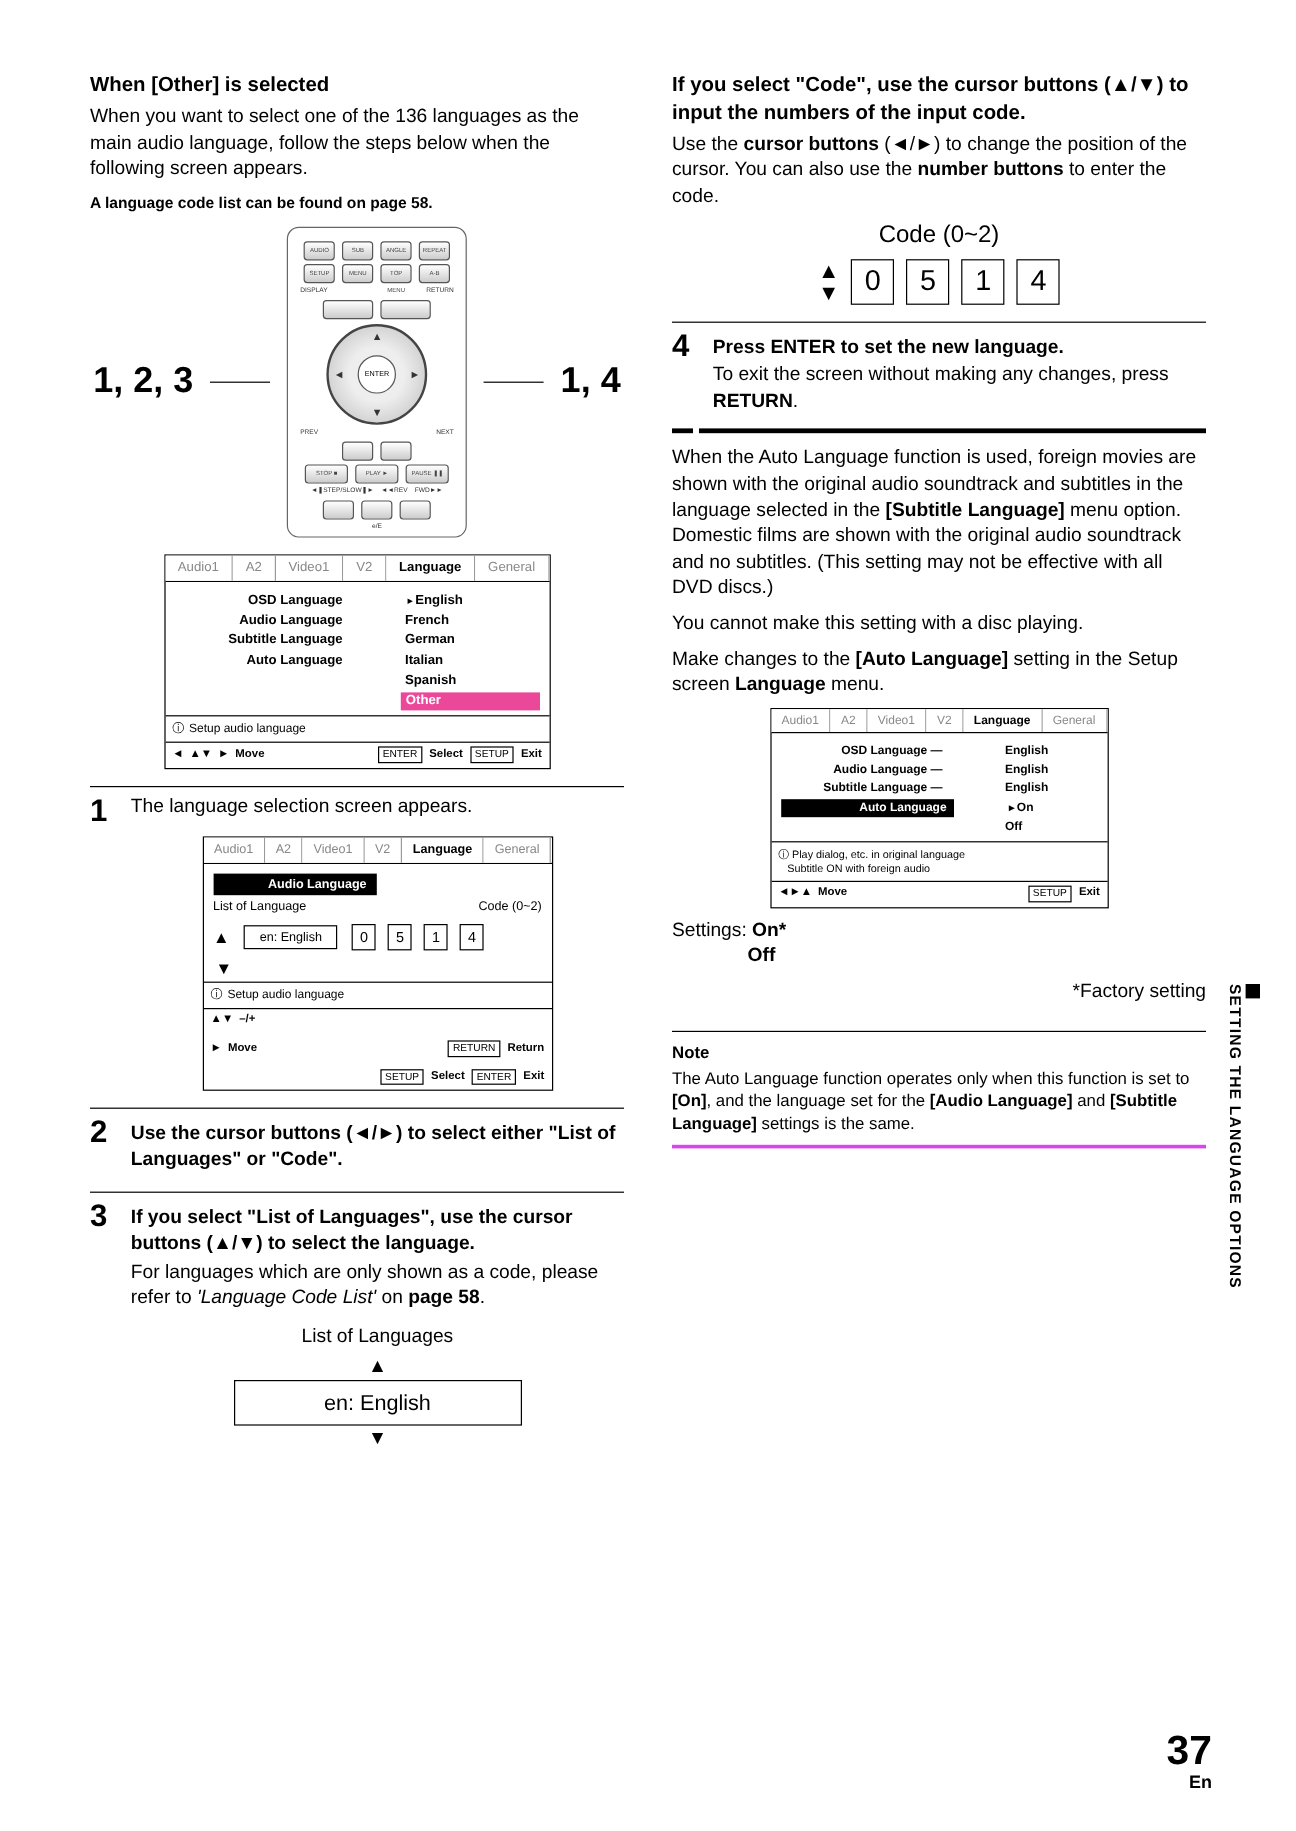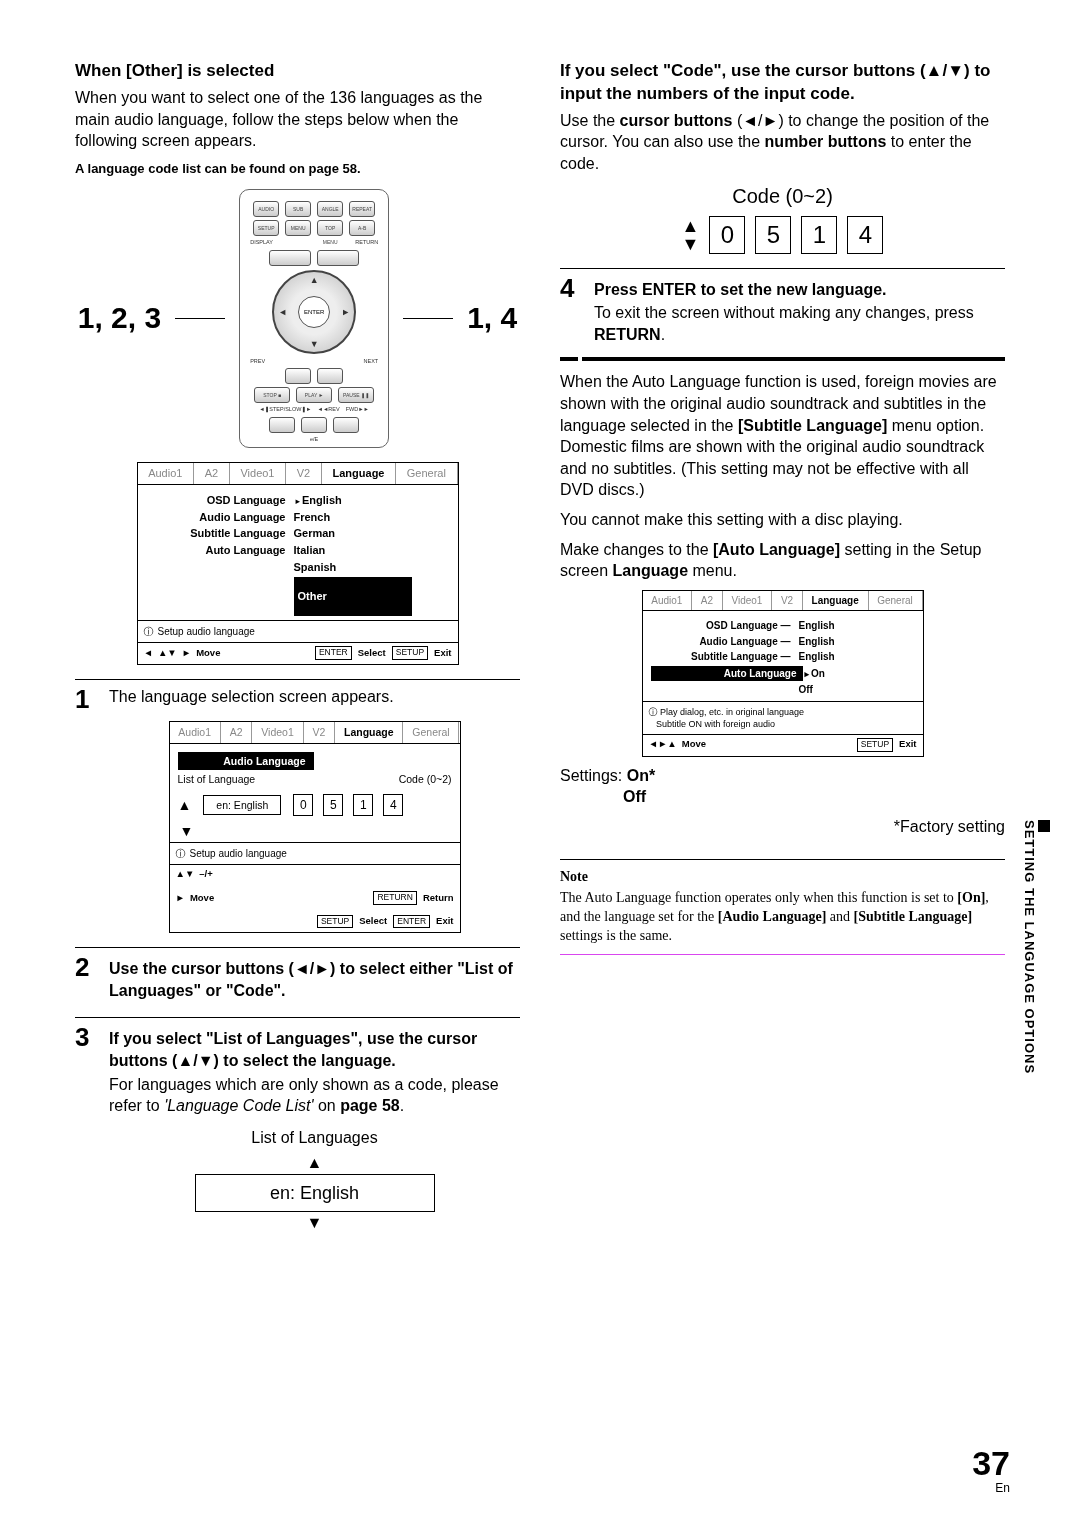--- a/index.html
+++ b/index.html
@@ -90,24 +90,24 @@
   .osd-tab {
     flex: 1 1 auto;
     padding: 3px 4px;
     border-right: 1px solid #999;
     text-align:center;
     color:#888;
     background:#fff;
   }
   .osd-tab.active { background:#fff; color:#000; font-weight:bold; }
   .osd-body { padding: 6px 8px 2px 8px; border-top:1px solid #000; }
-  .osd-row { display:flex; align-items:center; margin:2px 0; }
+  .osd-row { display:flex; align-items:center; margin:2px 0;gap:44px; }
   .osd-row .k { width: 140px; text-align:right; padding-right:8px;}
   .osd-row .v { width: 110px; }
-  .osd-row .v.sel { background:#000000; color:#fff; padding:12px 4px; }
+  .osd-row .v.sel { background:#ec4899; color:#fff; padding:0 4px; }
   .osd-row.hl .k { background:#000; color:#fff; padding:2px 8px; display:inline-block;}
   .osd-info { padding: 4px 6px; font-size:10px; border-top:1px solid #000; display:flex; align-items:center; gap:4px;}
   .osd-foot { padding: 3px 6px 4px 6px; font-size:9.5px; display:flex; align-items:center; gap:5px; border-top:1px solid #000; flex-wrap:wrap;}
   .osd-foot-right { margin-left:auto; display:flex; gap:6px; align-items:center;}
   .keycap { border:1px solid #000; padding:0 3px; font-size:8.5px; background:#fff;}
 
   
   .code-row { display:flex; gap:10px; justify-content:center; margin:6px 0;}
   .digit { width:28px; height:30px; border:1.5px solid #000; text-align:center; font-size:20px; line-height:30px;}
   .digit.big { width:34px; height:36px; font-size:24px; line-height:36px; }
@@ -130,25 +130,24 @@
   }
   .sect-underline {
     height:4px;
     background: linear-gradient(to right, #000 0%, #000 4%, transparent 4%, transparent 5%, #000 5%, #000 100%);
     margin-bottom: 10px;
   }
 
   
   .note-box {
     border-top:1px solid #000;
-    border-bottom:1px solid #d946ef;
+    border-bottom:3px solid #d946ef;
     padding: 8px 0;
     margin-top: 22px;
     font-size: 14px;
-    font-family: Liberation Serif, serif;
   }
   .note-box .note-title { font-weight:bold; margin-bottom:2px;}
 
   
   .side-label {
     position:absolute;
     right: 30px;
     top: 820px;
     writing-mode: vertical-rl;
     font-size: 13px;
@@ -164,21 +163,21 @@
   }
 
   
   .pagefoot {
     position:absolute;
     right: 70px;
     bottom: 30px;
     text-align:right;
   }
   .pagefoot .pn { font-size:34px; font-weight:bold; line-height:1;}
-  .pagefoot .lang { font-size:12px; }
+  .pagefoot .lang { font-size:15px;font-weight:bold; }
 
   
   .osd.small { width: 290px; font-size:10.5px; }
   .osd.small .osd-row .k { width:120px; }
   .osd.small .osd-body .code-row .digit { width:18px; height:20px; font-size:12px; line-height:20px;}
 
   
   .osd.compact { width: 280px; font-size:10px; }
   .osd.compact .osd-row .k { width:140px; }
   .osd.compact .osd-row .v { width:80px; }

